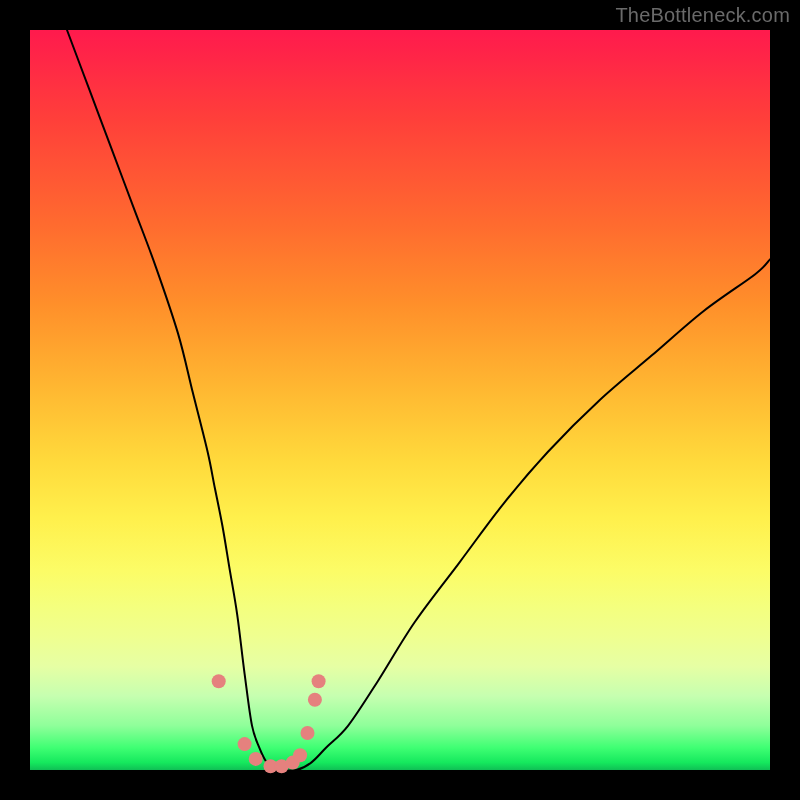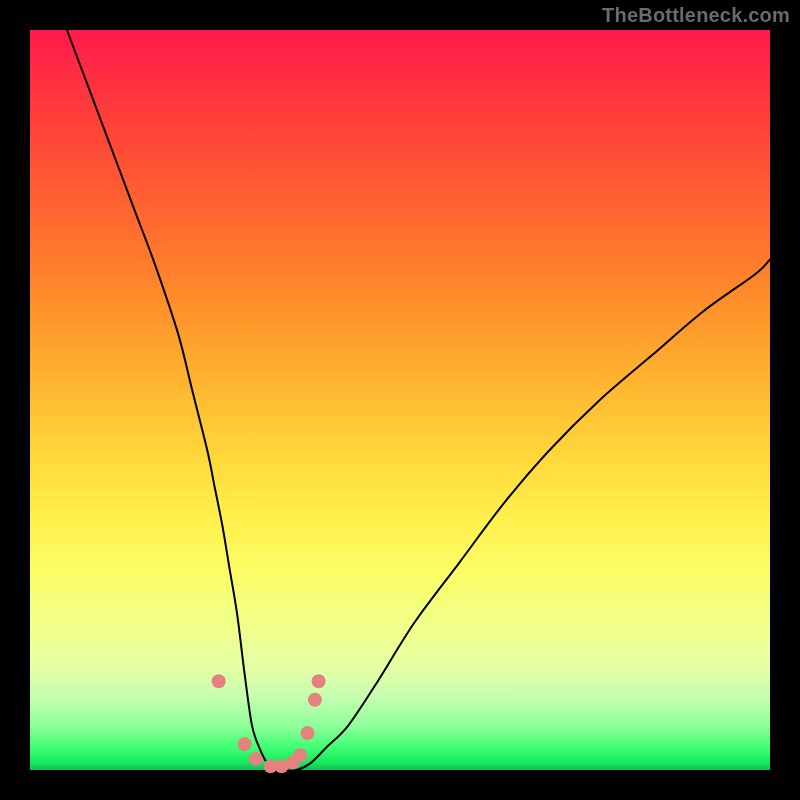--- a/index.html
+++ b/index.html
@@ -43,21 +43,21 @@
       #15e85d 99%,
       #0fbf55 100%
     );
   }
   .watermark {
     position: absolute;
     top: 4px;
     right: 10px;
     color: #6a6a6a;
     font-size: 20px;
-    font-weight: 700;
+    font-weight: 400;
     letter-spacing: 0.2px;
     user-select: none;
   }
   svg.curves {
     position: absolute;
     left: 0;
     top: 0;
     width: 740px;
     height: 740px;
     overflow: visible;

